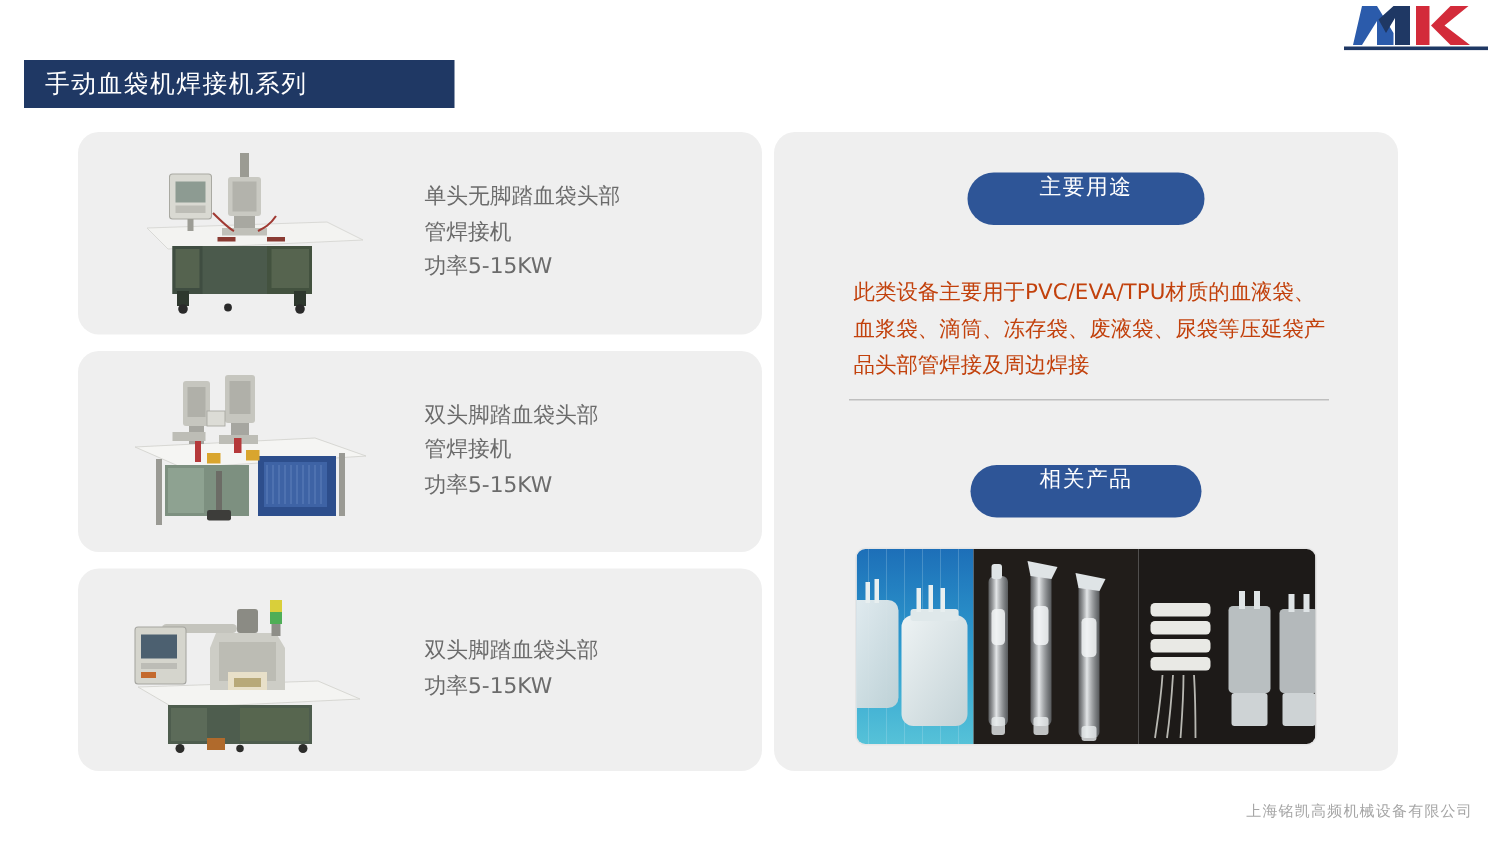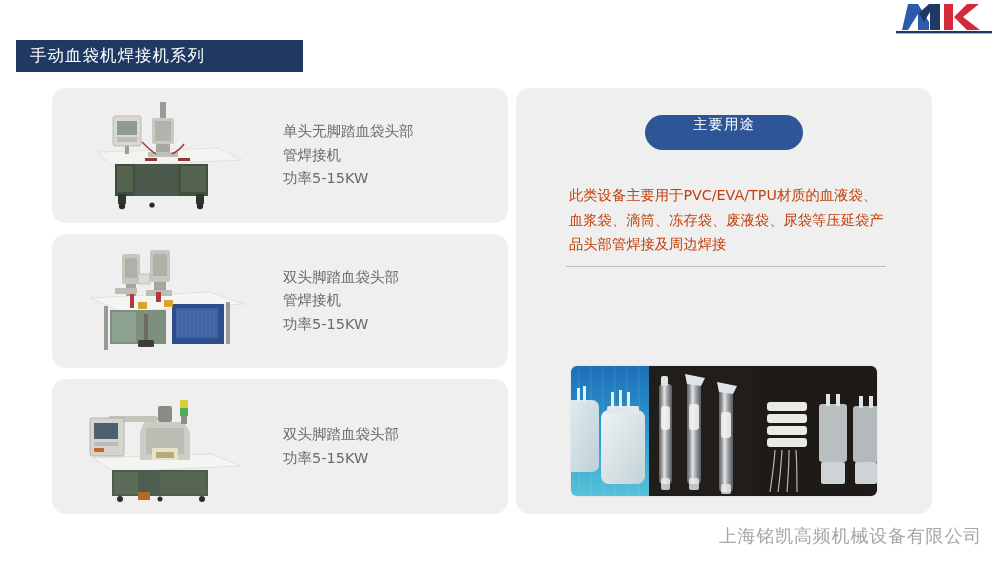--- a/index.html
+++ b/index.html
@@ -84,21 +84,21 @@
     position: absolute; left: 55px; top: 278px;
     width: 306px; height: 130px;
     border-radius: 6px; overflow: hidden;
     box-shadow: 0 0 0 1px rgba(0,0,0,0.04);
   }
   .related-photo svg { display:block; }
 
   
   .footer {
     position: absolute; right: 18px; bottom: 14px;
-    color: #a6a6a6; font-size: 18px; letter-spacing: 0.8px;
+    color: #a6a6a6; font-size: 10px; letter-spacing: 0.8px;
     font-family: "DejaVu Sans", "Liberation Sans", sans-serif;
   }
 </style>
 </head>
 <body>
 
 <div class="slide">
 
   <div class="logo">
     <svg width="96" height="34" viewBox="0 0 96 34">
@@ -264,20 +264,23 @@
   <div class="right-panel">
 
     <div class="pill pill-main">
       <span>主要用途</span>
     </div>
 
     <div class="usage-text">此类设备主要用于PVC/EVA/TPU材质的血液袋、血浆袋、滴筒、冻存袋、废液袋、尿袋等压延袋产品头部管焊接及周边焊接</div>
 
     <div class="divider"></div>
 
+    <div class="pill pill-rel">
+      <span>相关产品</span>
+    </div>
 
     <div class="related-photo">
       <svg width="306" height="130" viewBox="0 0 306 130">
         <defs>
           <linearGradient id="blueBg" x1="0" y1="0" x2="0" y2="1">
             <stop offset="0%" stop-color="#1d6fb8"></stop>
             <stop offset="55%" stop-color="#2f9fd0"></stop>
             <stop offset="100%" stop-color="#56c2d8"></stop>
           </linearGradient>
           <linearGradient id="bagG" x1="0" y1="0" x2="1" y2="1">

